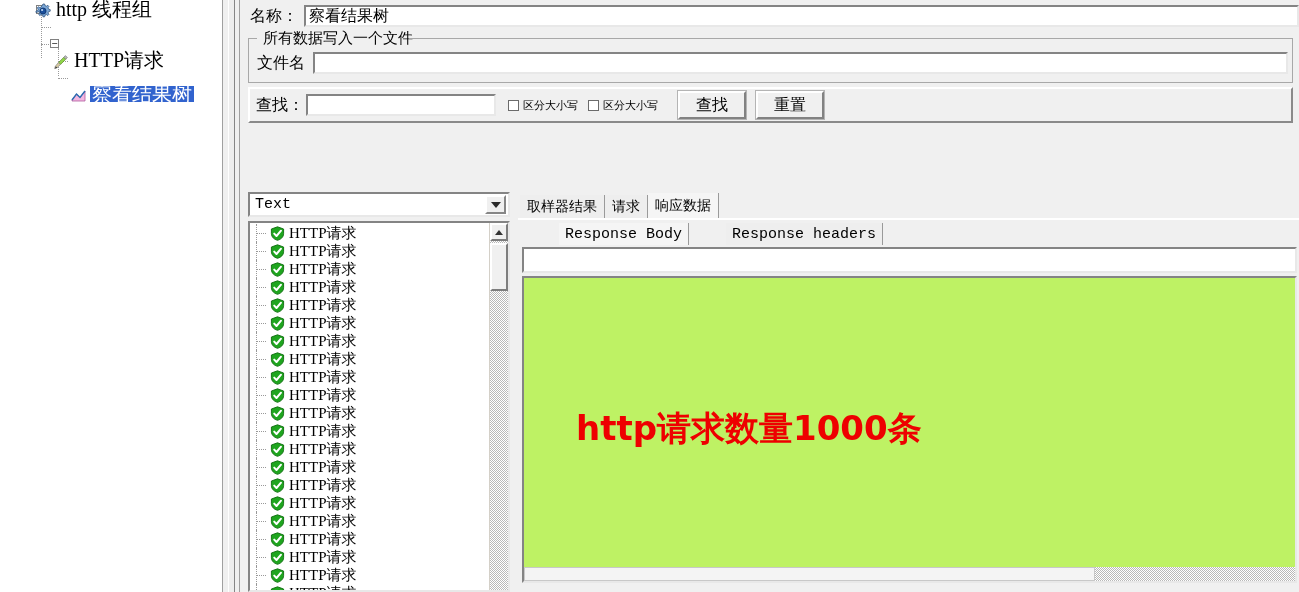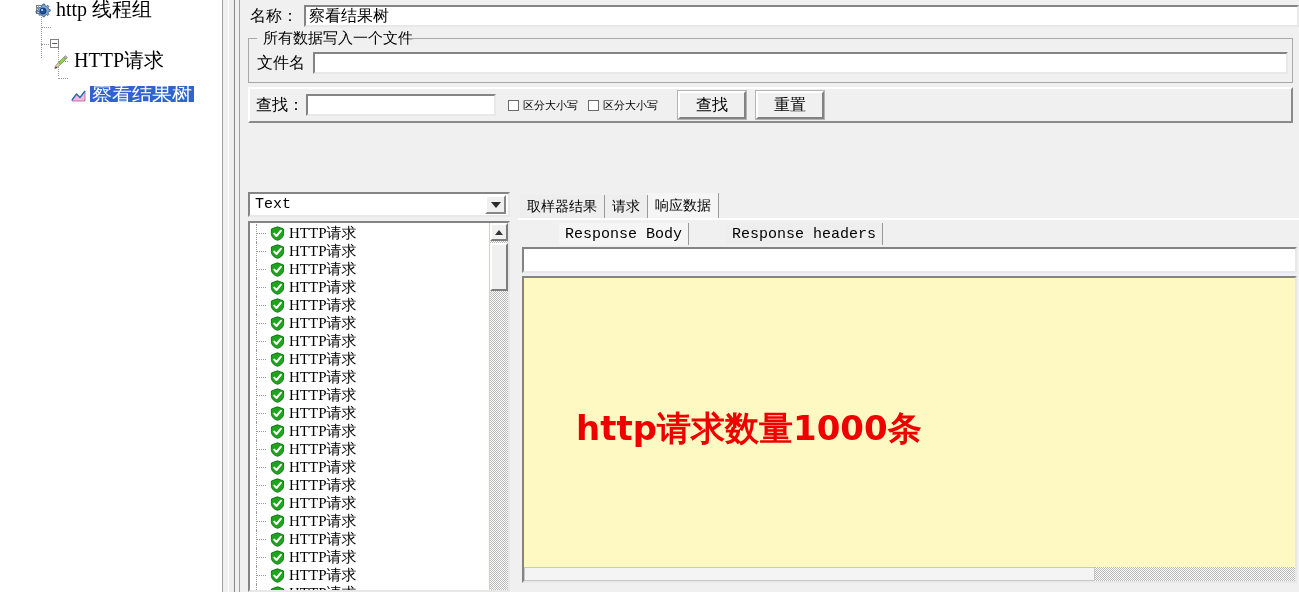--- a/index.html
+++ b/index.html
@@ -201,21 +201,21 @@
   }
   .subtab.active { background: #f5f5f5; }
 
   .resp-field {
     position: absolute; left: 4px; top: 27px; right: 2px; height: 26px;
     background: #ffffff; border: 2px solid;
     border-color: #848484 #e8e8e8 #e8e8e8 #848484;
   }
   .resp-body {
     position: absolute; left: 4px; top: 56px; right: 2px; bottom: 9px;
-    background: #fef9c3; border: 2px solid;
+    background: #bef264; border: 2px solid;
     border-color: #848484 #e8e8e8 #e8e8e8 #848484; overflow: hidden;
   }
   .resp-text {
     position: absolute; left: 52px; top: 128px;
     font-size: 34px; font-weight: bold; color: #ee0000;
     font-family: "DejaVu Sans", "Liberation Sans", sans-serif; white-space: nowrap;
   }
   .hscroll {
     position: absolute; left: 0; right: 0; bottom: 0; height: 14px;
     background-image:

